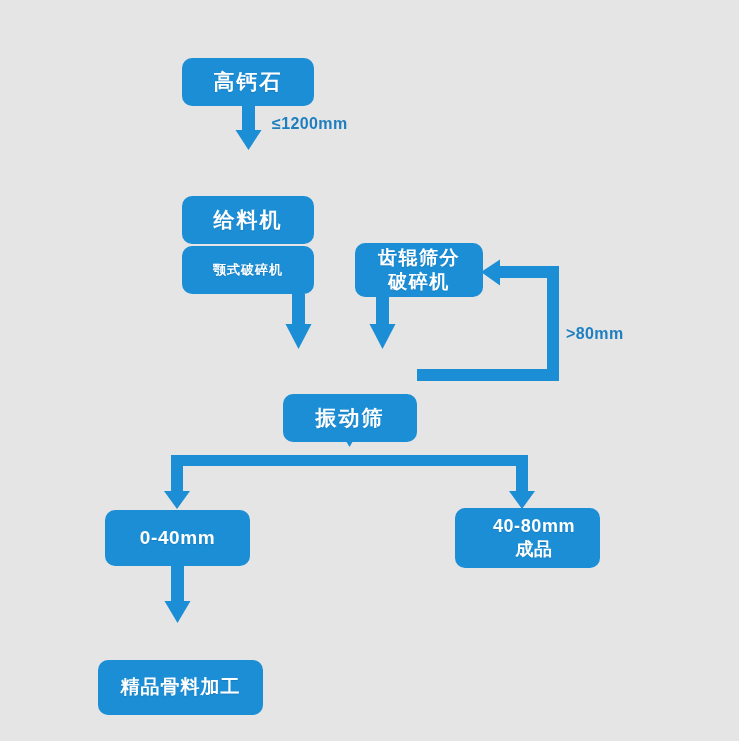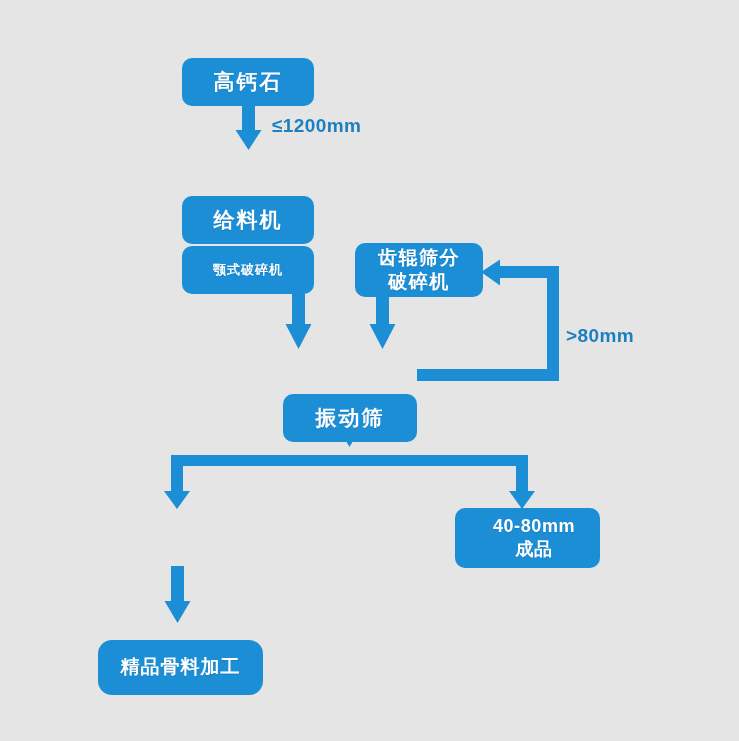--- a/index.html
+++ b/index.html
@@ -48,21 +48,21 @@
   }
   .cn-text { font-size: 21px; letter-spacing: 2px; }
   .cn-text-2l { font-size: 19px; letter-spacing: 1.5px; }
   .num-text { font-size: 19px; letter-spacing: 0.6px; }
   .num-text-2l { font-size: 18px; letter-spacing: 0.6px; }
 
   .edge-label {
     position: absolute;
     color: #1e7fc0;
     font-weight: bold;
-    font-size: 19px;
+    font-size: 16px;
     letter-spacing: 0.4px;
     white-space: nowrap;
     z-index: 4;
   }
 </style>
 </head>
 <body>
 
 <div id="diagram-canvas">
 
@@ -128,27 +128,30 @@
 
   <div class="node-box" style="left:355px; top:243px; width:128px; height:54px;">
     <span class="node-label cn-text-2l">齿辊筛分
 破碎机</span>
   </div>
 
   <div class="node-box" style="left:283px; top:352px; width:134px; height:48px;margin-top:42px;">
     <span class="node-label cn-text">振动筛</span>
   </div>
 
+  <div class="node-box" style="left:105px; top:510px; width:145px; height:56px;">
+    <span class="node-label num-text">0-40mm</span>
+  </div>
 
   <div class="node-box" style="left:455px; top:508px; width:145px; height:60px;padding-left:13px;">
     <span class="node-label num-text-2l">40-80mm
 成品</span>
   </div>
 
-  <div class="node-box" style="left:98px; top:640px; width:165px; height:55px;border-radius:14px;">
+  <div class="node-box" style="left:98px; top:660px; width:165px; height:55px;">
     <span class="node-label cn-text" style="font-size:19px; letter-spacing:1px;">精品骨料加工</span>
   </div>
 
   <div class="edge-label" style="left:272px; top:115px;">≤1200mm</div>
 
   <div class="edge-label" style="left:566px; top:325px;">&gt;80mm</div>
 
 </div>
 
 </body></html>

